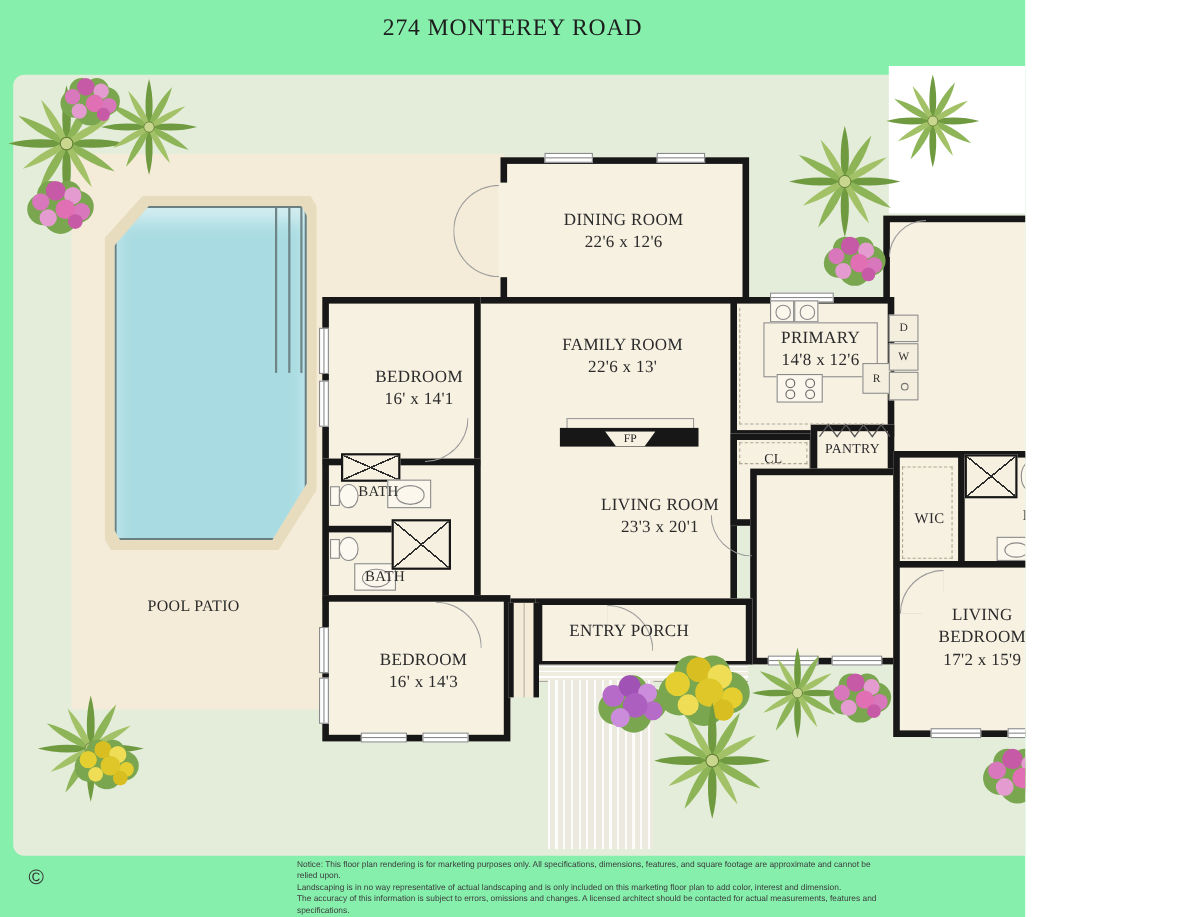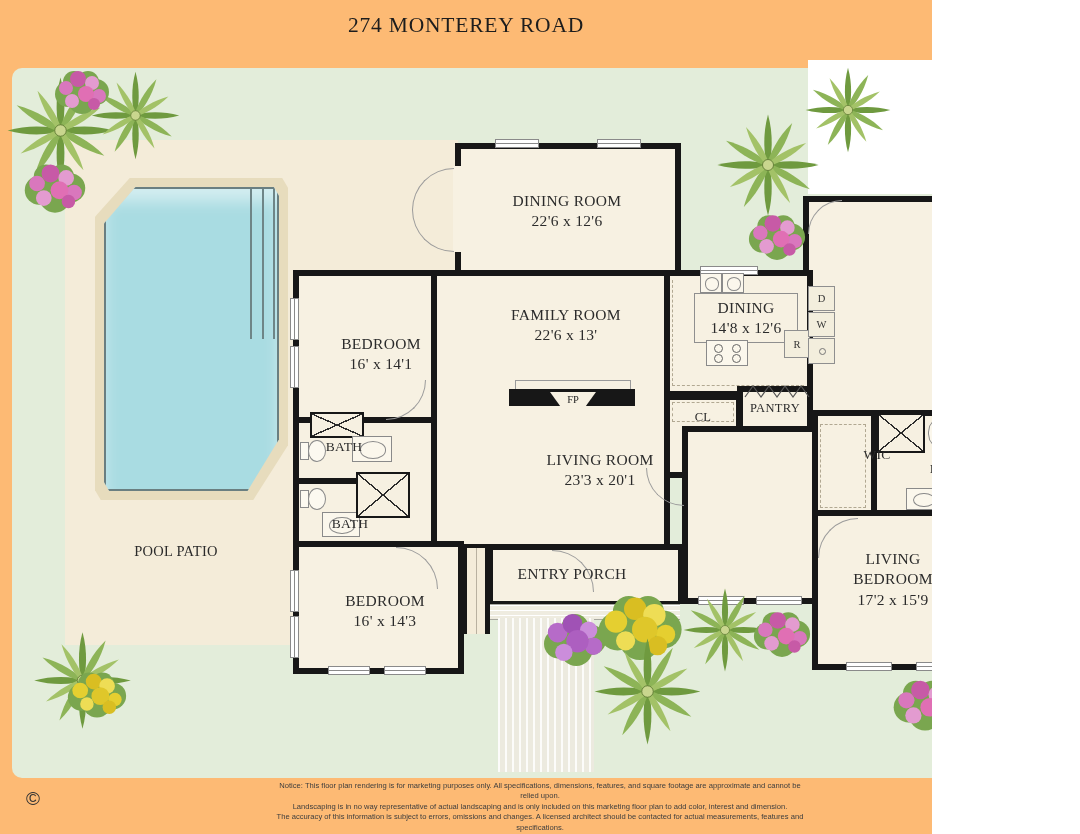--- a/index.html
+++ b/index.html
@@ -1,16 +1,16 @@
 <!DOCTYPE html>
 <html><head>
 <meta charset="utf-8">
 <style>
   html,body{margin:0;padding:0;background:#ffffff;}
-  #page{position:relative;width:932px;height:834px;background:#fdba74;overflow:hidden;
+  #page{position:relative;width:932px;height:834px;background:#86efac;overflow:hidden;
         font-family:"Liberation Serif",serif;color:#222;}
   .abs{position:absolute;}
   
   .lawn{background:#e3edda;}
   .patio{background:#f4ecd9;}
   .room{position:absolute;background:#f7f1e2;border:6px solid #171717;box-sizing:border-box;}
   .wall{position:absolute;background:#171717;}
   .drive{background:#e9e9e5;background-image:repeating-linear-gradient(to bottom,#f9f9f7 0 2px,transparent 2px 20px);}
   .steps{background:#efece0;border-top:1px solid #a9a9a0;border-bottom:1px solid #a9a9a0;
          background-image:repeating-linear-gradient(to bottom,#ffffff 0 1px,transparent 1px 5px);}
@@ -59,21 +59,21 @@
           font-size:15.5px;color:#2b2b2b;white-space:nowrap;letter-spacing:.3px;}
   .rlabel .nm,.rlabel .dm{display:block;}
   .sm{font-size:13.5px;}
   .xs{font-size:12.5px;}
   .pool-t{color:#3c4a4c;}
   .appl{position:absolute;border:1.5px solid #8f8f8f;background:#f3eedd;box-sizing:border-box;
         display:flex;align-items:center;justify-content:center;font-size:10.5px;color:#333;}
   .title{position:absolute;left:0;right:0;top:13px;text-align:center;font-size:21.5px;letter-spacing:.8px;color:#1d1d1d;}
   .copy{position:absolute;left:26px;top:788px;font-size:19px;color:#333;font-family:"Liberation Sans",sans-serif;}
   .notice{position:absolute;left:270px;top:781px;width:540px;font-family:"Liberation Sans",sans-serif;
-          font-size:7.6px;line-height:1.38;color:#3d3d3d;text-align:center;}
+          font-size:7.6px;line-height:1.38;color:#3d3d3d;}
   .nline{display:block;}
   .plant{position:absolute;overflow:visible;pointer-events:none;}
   .compass-n{position:absolute;transform:translate(-50%,-50%);font-size:12.5px;color:#222;}
   .zig{position:absolute;}
 </style>
 </head>
 <body>
 
 <svg width="0" height="0" style="position:absolute">
  <defs>
@@ -258,21 +258,21 @@
 
   <div class="rlabel" style="left:567px;top:211px;">
     <span class="nm">DINING ROOM</span>
     <span class="dm">22'6 x 12'6</span>
   </div>
   <div class="rlabel" style="left:566px;top:325px;">
     <span class="nm">FAMILY ROOM</span>
     <span class="dm">22'6 x 13'</span>
   </div>
   <div class="rlabel" style="left:746px;top:318px;">
-    <span class="nm">DINING</span>
+    <span class="nm">PRIMARY</span>
     <span class="dm">14'8 x 12'6</span>
   </div>
   <div class="rlabel" style="left:381px;top:354px;">
     <span class="nm">BEDROOM</span>
     <span class="dm">16' x 14'1</span>
   </div>
   <div class="rlabel" style="left:600px;top:470px;font-family:Liberation Serif, serif;">
     <span class="nm">LIVING ROOM</span>
     <span class="dm">23'3 x 20'1</span>
   </div>
@@ -282,21 +282,21 @@
   </div>
   <div class="rlabel" style="left:385px;top:611px;">
     <span class="nm">BEDROOM</span>
     <span class="dm">16' x 14'3</span>
   </div>
   <div class="rlabel" style="left:572px;top:574px;">ENTRY PORCH</div>
   <div class="rlabel" style="left:176px;top:552px;font-size:14.5px;">POOL PATIO</div>
   <div class="rlabel sm" style="left:344px;top:447px;">BATH</div>
   <div class="rlabel sm" style="left:350px;top:524px;">BATH</div>
   <div class="rlabel sm" style="left:948px;top:469px;">BATH</div>
-  <div class="rlabel sm" style="left:845px;top:455px;margin-left:32px;">WIC</div>
+  <div class="rlabel sm" style="left:845px;top:471px;">WIC</div>
   <div class="rlabel xs" style="left:703px;top:417px;">CL</div>
   <div class="rlabel xs" style="left:775px;top:408px;">PANTRY</div>
 
   <svg class="plant" style="left:3px;top:73px;" width="115" height="115" viewBox="-50 -50 100 100">
       <use href="#palm"></use>
     </svg>
   <svg class="plant" style="left:88px;top:68px;" width="95" height="95" viewBox="-50 -50 100 100">
       <use href="#palm"></use>
     </svg>
   <svg class="plant" style="left:57px;top:67px;" width="50" height="50" viewBox="-50 -50 100 100" transform="">

